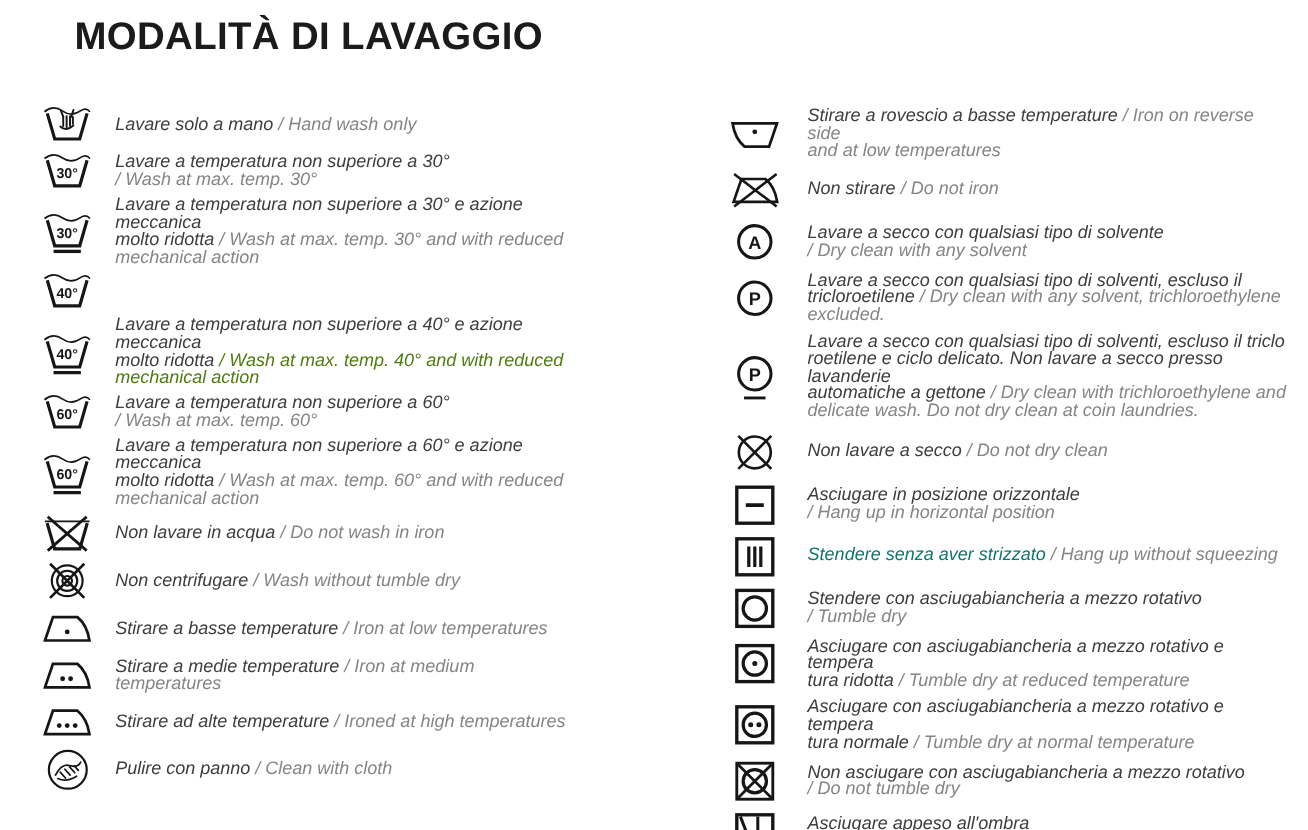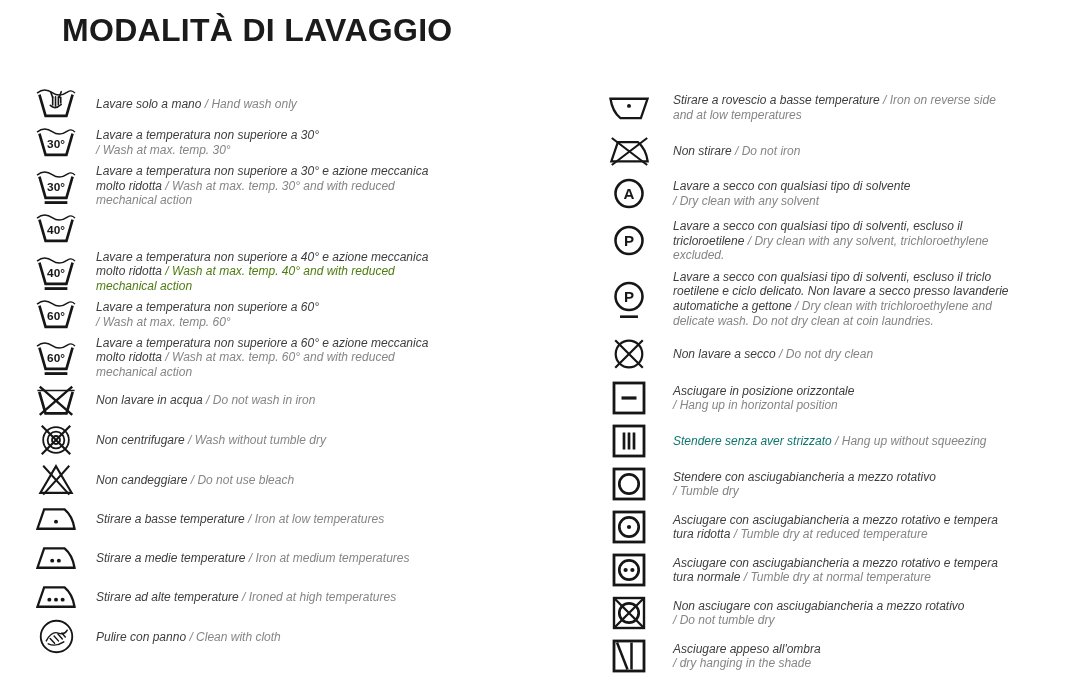--- a/index.html
+++ b/index.html
@@ -15,21 +15,21 @@
     font-size:32px;font-weight:bold;color:#1b1b1b;
     letter-spacing:0.3px;
   }
   .col{position:absolute;display:flex;flex-direction:column;}
   #col-left{left:33px;top:86px;width:452px;row-gap:3px;}
   #col-right{left:606px;top:90px;width:478px;row-gap:7px;}
   .row{display:flex;align-items:center;min-height:36px;}
   .icon-box{flex:0 0 46px;display:flex;justify-content:center;align-items:center;text-align:right;}
   .txt{
     font-style:italic;
-    font-size:12px;line-height:14.6px;
+    font-size:15px;line-height:14.6px;
     white-space:pre-line;
     margin-left:17px;
   }
   #col-right .txt{margin-left:21px;width:402px;}
   #col-left .txt{width:386px;}
   .it{color:#3d3d3d;}
   .en{color:#858585;}
 </style>
 </head>
 <body>
@@ -137,29 +137,20 @@
             <circle cx="20" cy="20" r="13.5" stroke-width="1.9"></circle>
         <circle cx="20" cy="20" r="8.8" stroke-width="1.9"></circle>
         <circle cx="20" cy="20" r="4.2" stroke-width="1.9"></circle>
         <path d="M5 5 L35 35 M35 5 L5 35" stroke-width="2.3" stroke-linecap="butt"></path>
           </svg>
         </span>
         <div class="txt"><span class="it" style="color: rgb(61, 61, 61);">Non centrifugare</span><span class="en" style="color: rgb(133, 133, 133);"> / Wash without tumble dry</span></div>
       </div>
       <div class="row">
         <span class="icon-box">
-          <svg width="38" height="36" viewBox="0 0 40 38" fill="none" stroke="#161616" xmlns="http://www.w3.org/2000/svg">
-            <path d="M20 4.5 L36.5 32.5 H3.5 Z" stroke-width="2.3" stroke-linejoin="miter"></path>
-        <path d="M6.5 4 L34 34.5 M34 4 L6.5 34.5" stroke-width="2.1" stroke-linecap="butt"></path>
-          </svg>
-        </span>
-        <div class="txt"><span class="it" style="color: rgb(61, 61, 61);">Non candeggiare</span><span class="en" style="color: rgb(133, 133, 133);"> / Do not use bleach</span></div>
-      </div>
-      <div class="row">
-        <span class="icon-box">
           <svg width="40" height="28.5" viewBox="0 0 42 30" fill="none" stroke="#161616" xmlns="http://www.w3.org/2000/svg">
             <path d="M8.5 4.5 L30 4.5 Q38.5 11.5 40.5 25 L1.5 25 Z" stroke-width="2.4" stroke-linejoin="miter"></path>
             <circle cx="21" cy="17.5" r="2.1" fill="#161616" stroke="none"></circle>
           </svg>
         </span>
         <div class="txt"><span class="it" style="color: rgb(61, 61, 61);">Stirare a basse temperature</span><span class="en" style="color: rgb(133, 133, 133);"> / Iron at low temperatures</span></div>
       </div>
       <div class="row">
         <span class="icon-box">
           <svg width="40" height="28.5" viewBox="0 0 42 30" fill="none" stroke="#161616" xmlns="http://www.w3.org/2000/svg">

